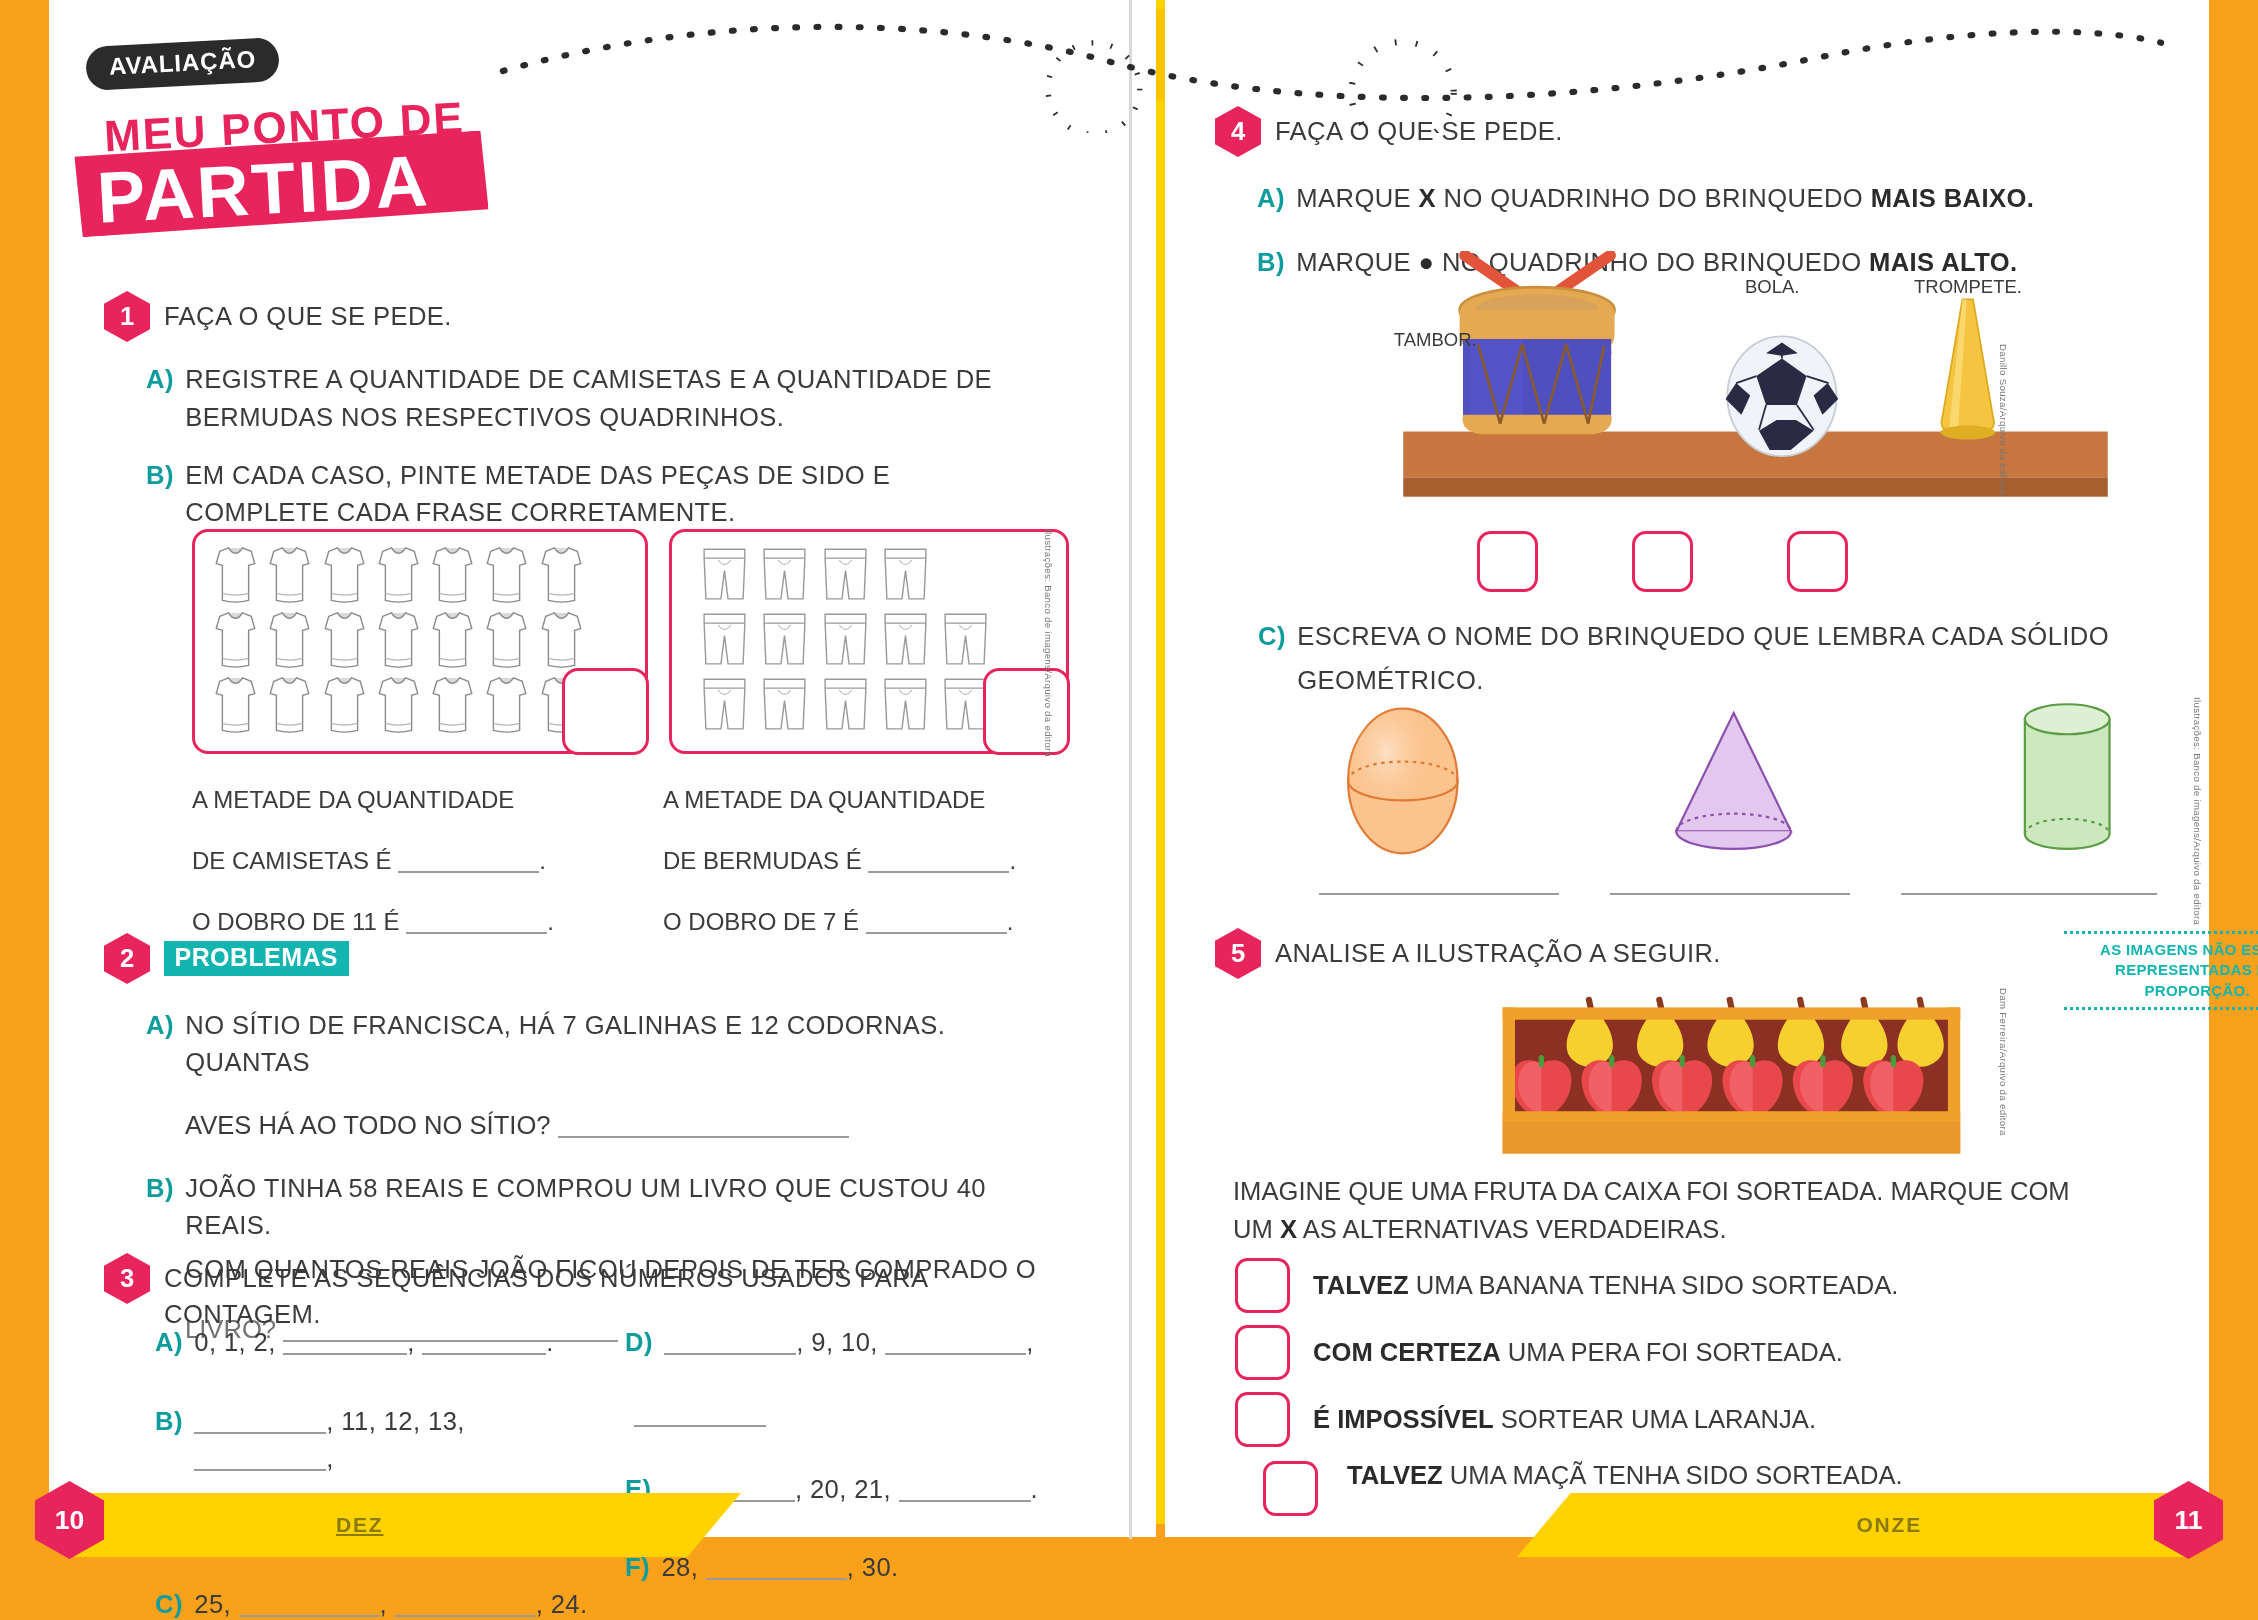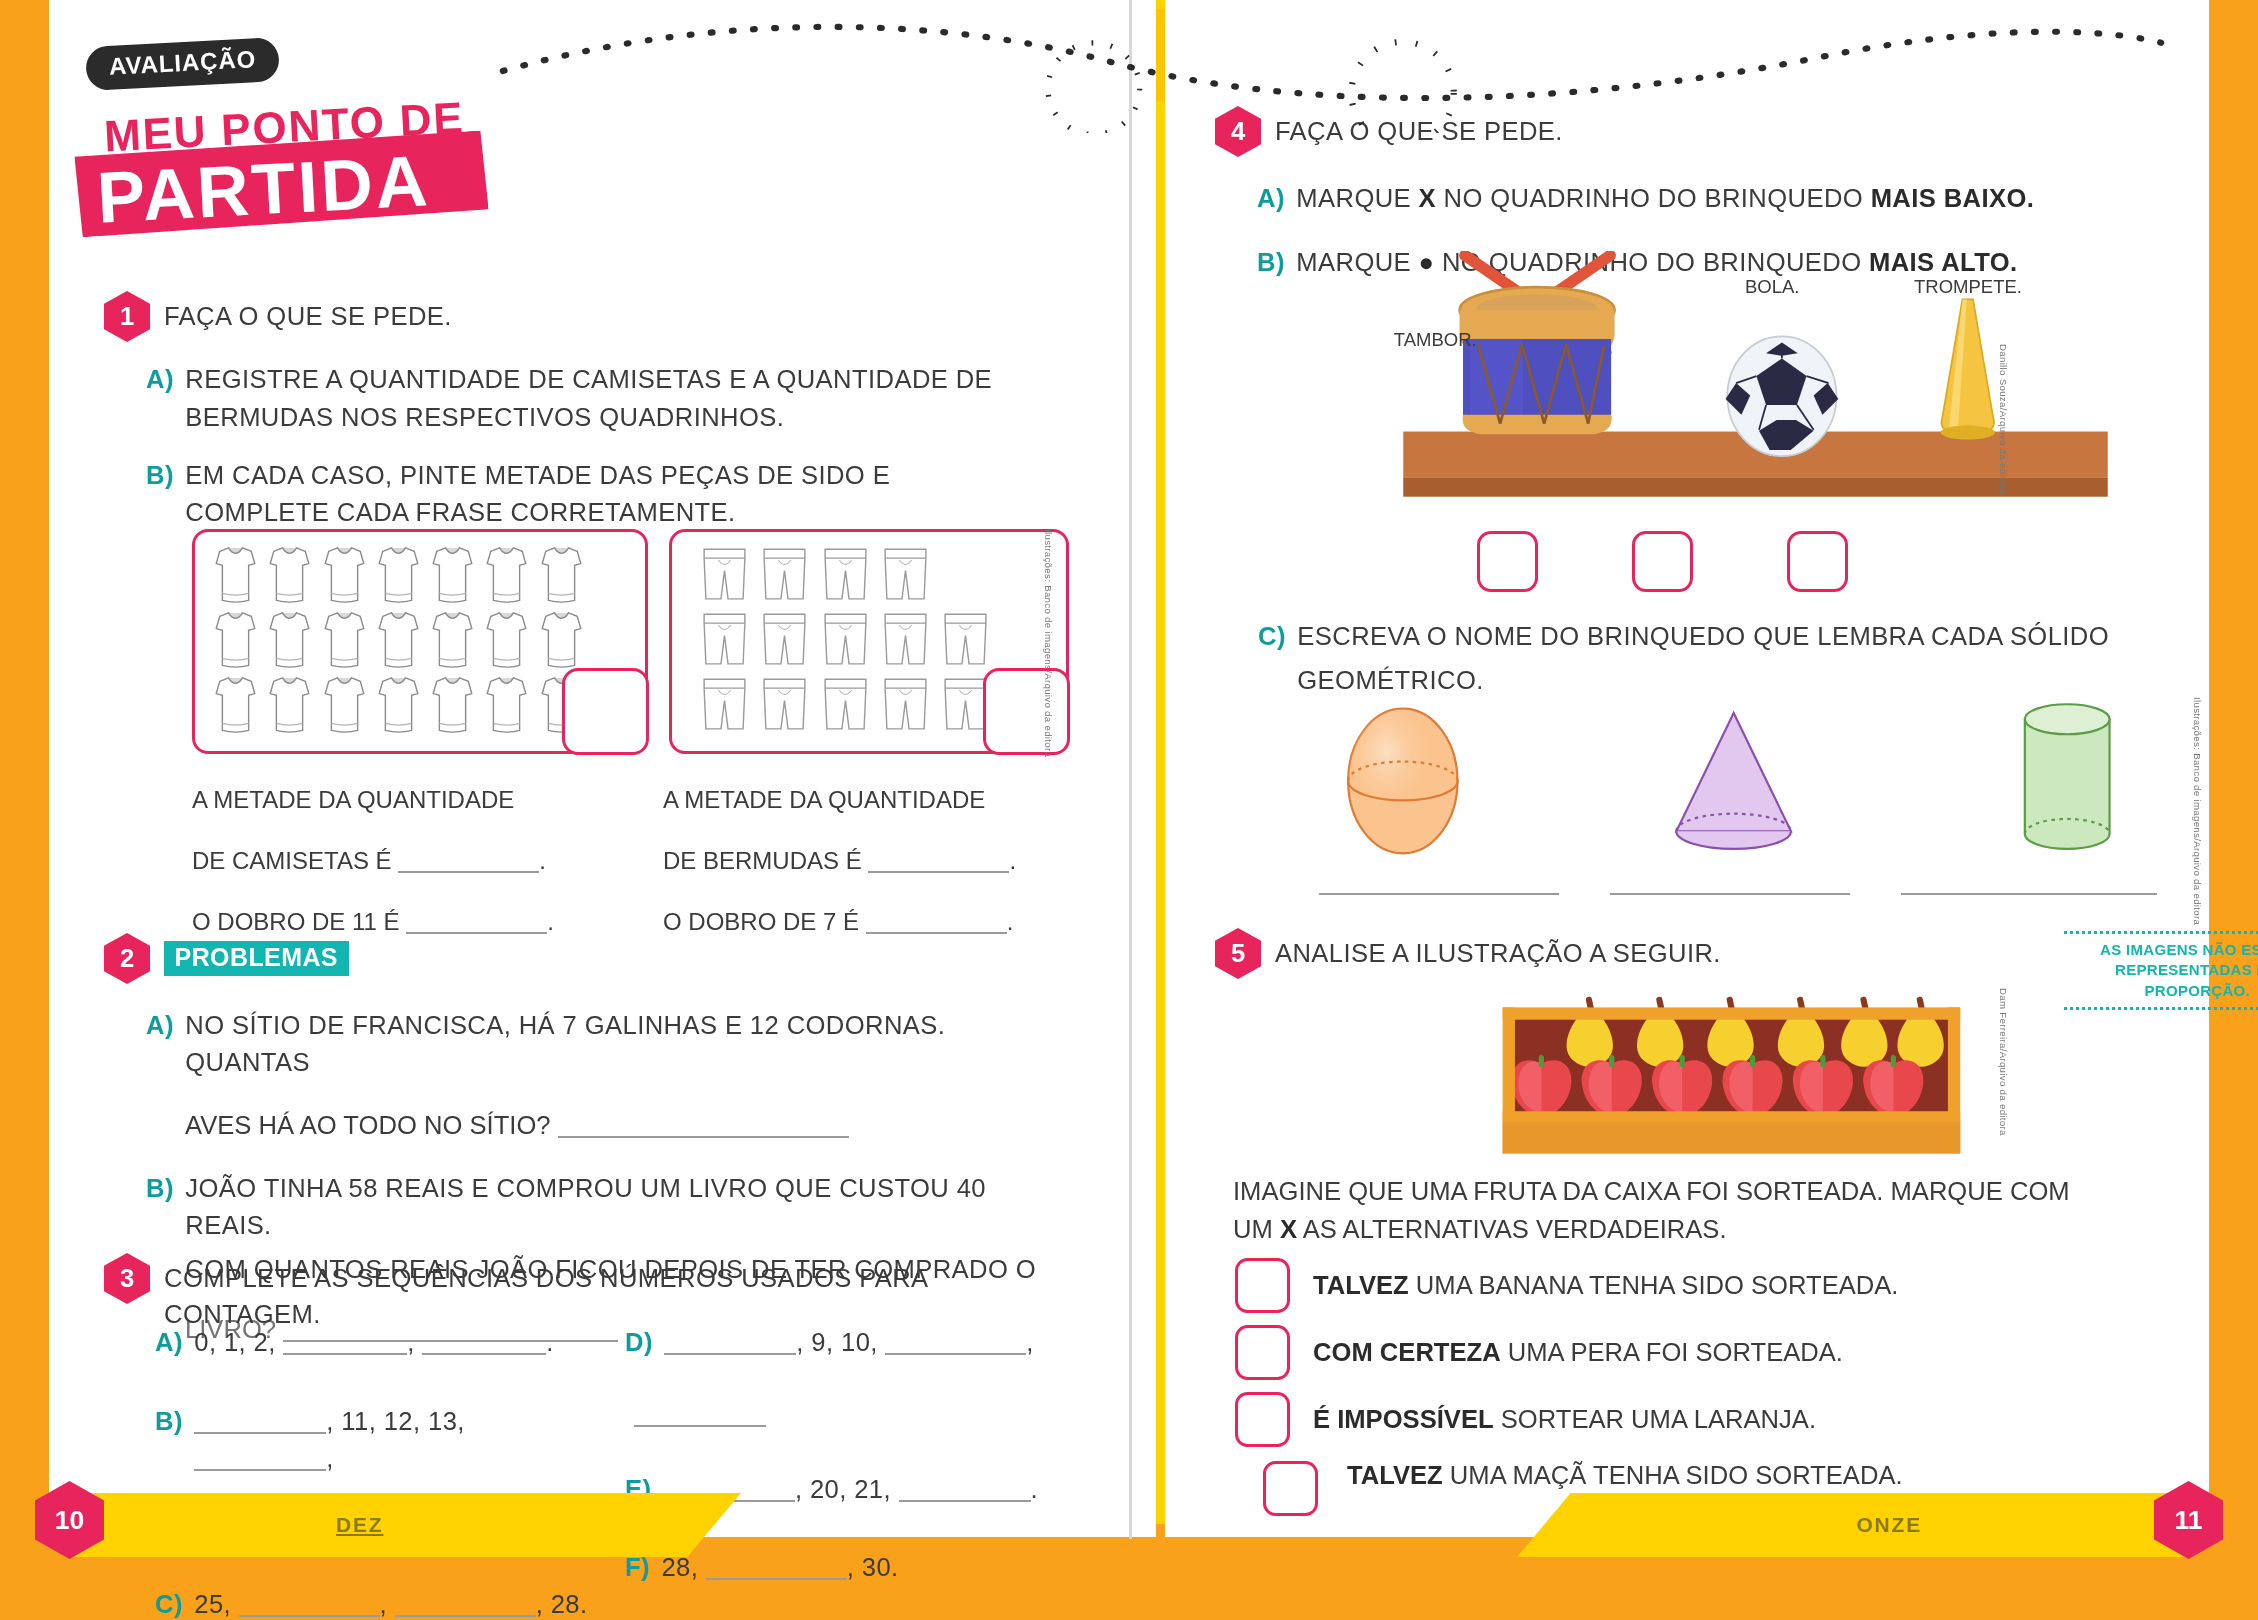--- a/index.html
+++ b/index.html
@@ -462,21 +462,21 @@
           <span class="blank" style="width:132px;"></span>,</span>
       </div>
       <div style="margin:39px 0 0 42px;">
         <span class="blank" style="width:132px;"></span>.
       </div>
       <div class="item" style="margin-top:41px;">
         <span class="alpha">C)</span>
         <span><span>25,</span>
           <span class="blank" style="width:141px;"></span>,
           <span class="blank" style="width:141px;"></span>,
-          <span>28.</span></span>
+          <span>24.</span></span>
       </div>
     </div>
 
     <div style="position:absolute;left:521px;top:71px;width:423px;font-size:25.6px;color:#3b3b3b;">
       <div class="item" style="margin-top:0;">
         <span class="alpha">D)</span>
         <span><span class="blank" style="width:132px;"></span>,
           <span>9, 10,</span>
           <span class="blank" style="width:141px;"></span>,</span>
       </div>

